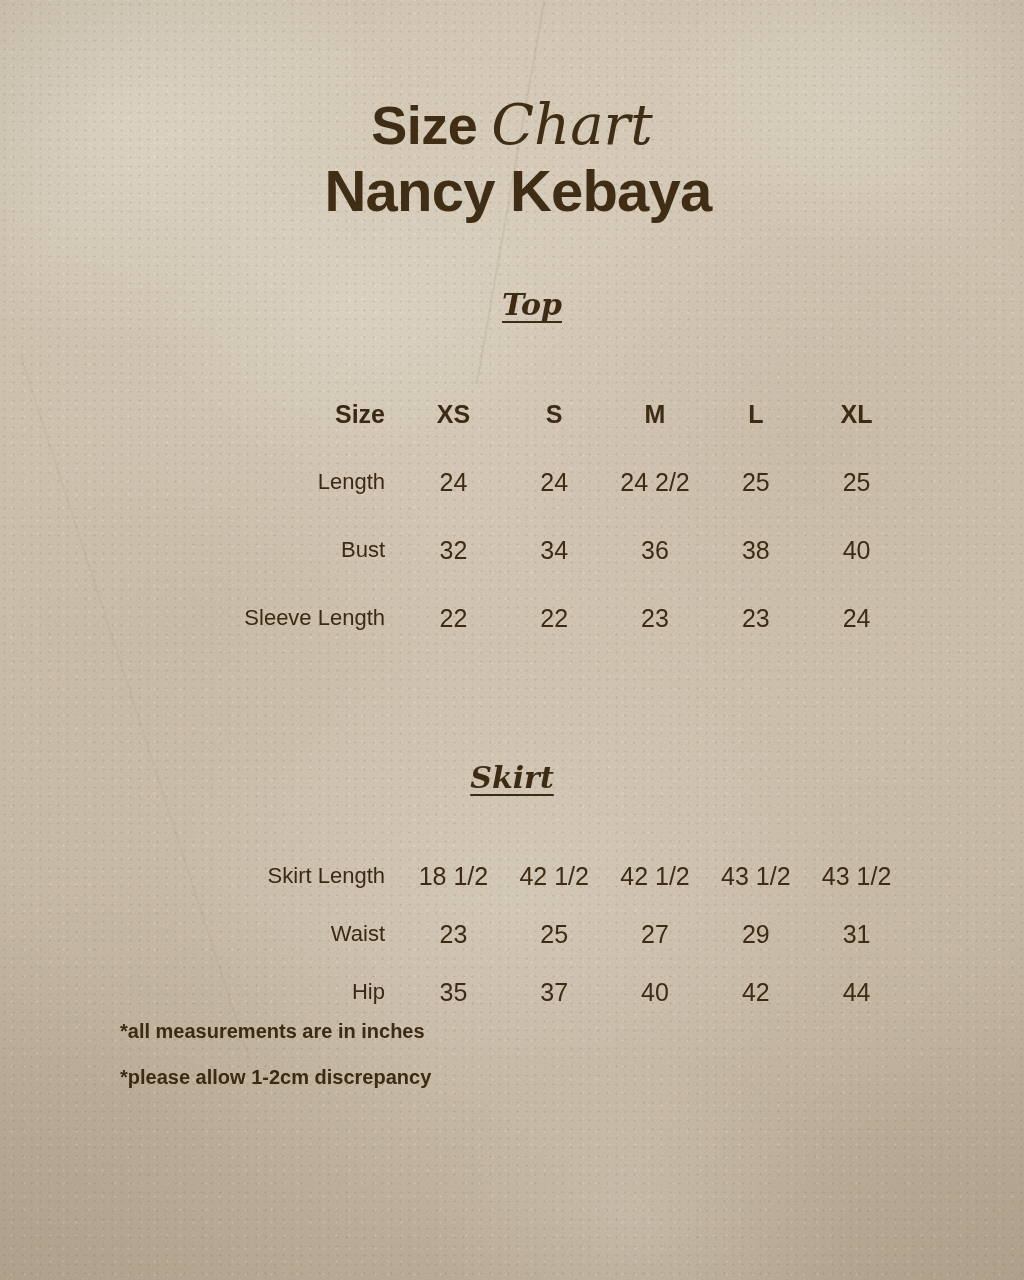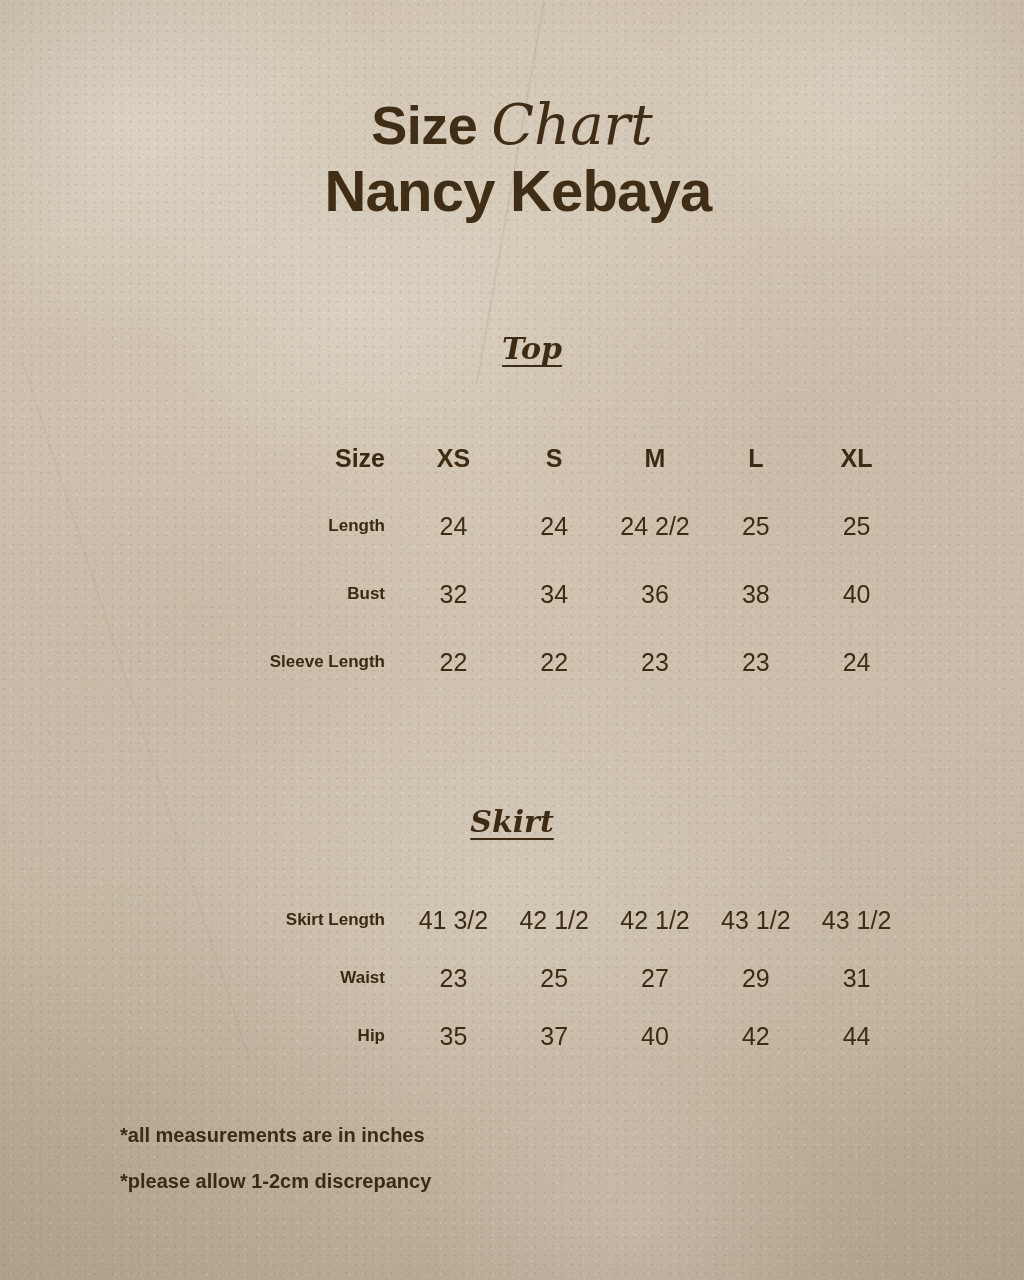--- a/index.html
+++ b/index.html
@@ -112,55 +112,54 @@
     text-align: center;
     font-family: "DejaVu Serif", serif;
     font-style: italic;
     font-weight: 700;
     font-size: 30px;
     color: #3e2b13;
     text-decoration: underline;
     text-underline-offset: 6px;
     text-decoration-thickness: 2px;
   }
-  #top-section-head { margin-top: 104px; padding-left: 40px; }
+  #top-section-head { margin-top: 60px; padding-left: 40px; }
   #skirt-section-head { margin-top: 108px; }
 
   table.chart {
     border-collapse: collapse;
     margin: 0 auto;
     width: 790px;
     table-layout: fixed;
   }
   table.chart td {
     padding: 0;
     height: 68px;
     vertical-align: middle;
     text-align: center;
     font-size: 25px;
     color: #3d2b13;
   }
   table.chart td.rowlabel {
     text-align: right;
-    font-weight: 700;
-    font-size: 17px;
+    font-weight: 400;
+    font-size: 22px;
     padding-right: 18px;
     width: 268px;
     color: #3b2912;
   }
   table.chart tr.headrow td {
     font-weight: 700;
     font-size: 25px;
   }
   #top-table { margin-top: 58px; }
   #skirt-table { margin-top: 52px; }
   #skirt-table td { height: 58px; }
 
   .notes {
-    margin-top: 60px;
     padding-left: 120px;
   }
   .note {
     font-size: 20px;
     font-weight: 700;
     color: #3c2a13;
     line-height: 1.0;
     margin-bottom: 26px;
   }
 </style>
@@ -222,21 +221,21 @@
         </tr>
       </tbody>
     </table>
 
     <div class="section-head" id="skirt-section-head">Skirt</div>
 
     <table class="chart" id="skirt-table">
       <tbody>
         <tr>
           <td class="rowlabel">Skirt Length</td>
-          <td>41 3/2</td>
+          <td>18 1/2</td>
           <td>42 1/2</td>
           <td>42 1/2</td>
           <td>43 1/2</td>
           <td>43 1/2</td>
         </tr>
         <tr>
           <td class="rowlabel">Waist</td>
           <td>23</td>
           <td>25</td>
           <td>27</td>

